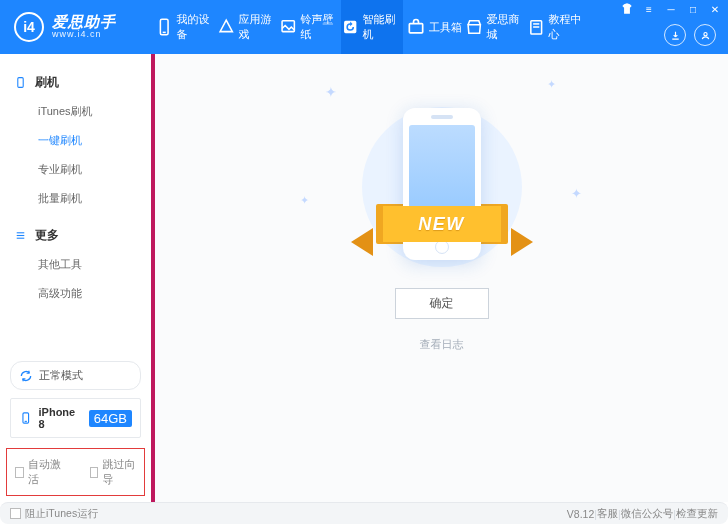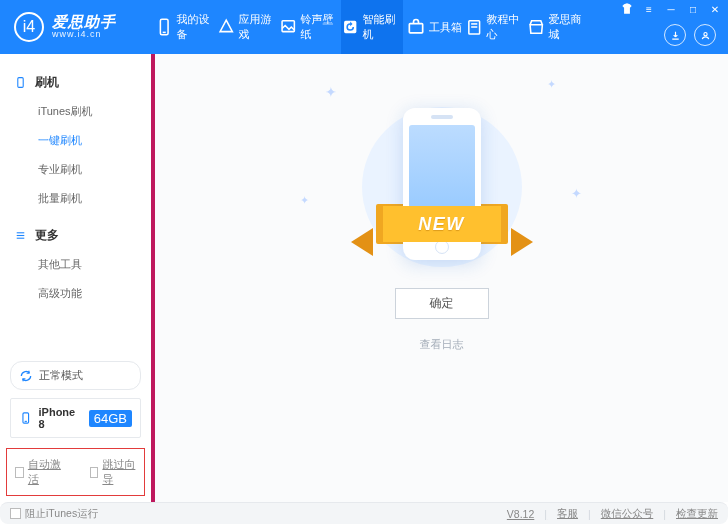--- a/index.html
+++ b/index.html
@@ -1,20 +1,20 @@
 <!DOCTYPE html>
 <html><head>
 <meta charset="utf-8">
 <style>
 * { margin: 0; padding: 0; box-sizing: border-box; font-family: "Microsoft YaHei", "PingFang SC", sans-serif; }
 body { width: 728px; height: 524px; background: #fff; overflow: hidden; }
 
 .titlebar { height: 54px; background: #1e86ff; display: flex; align-items: center; color: #fff; }
 .logo-wrap { width: 155px; display: flex; align-items: center; padding-left: 14px; gap: 8px; }
-.logo-circle { width: 30px; height: 30px; border-radius: 50%; border: 2px solid #fff; display: flex; align-items: center; justify-content: center; font-size: 16px; font-weight: normal; }
+.logo-circle { width: 30px; height: 30px; border-radius: 50%; border: 2px solid #fff; display: flex; align-items: center; justify-content: center; font-size: 14px; font-weight: bold; }
 .logo-txt { display: flex; flex-direction: column; line-height: 1.05; }
 .logo-txt .t1 { font-size: 15px; font-weight: bold; letter-spacing: 1px; font-style: italic; }
 .logo-txt .t2 { font-size: 9px; letter-spacing: 1px; opacity: .9; }
 
 .navs { display: flex; flex: 1; height: 100%; }
 .nav { width: 62px; display: flex; align-items: center; justify-content: center; gap: 3px; font-size: 11px; cursor: pointer; }
 .nav.active { background: #0e73ee; }
 .nav svg { width: 20px; height: 20px; }
 
 .winctrls { position: absolute; top: 2px; right: 6px; display: flex; gap: 8px; color: #fff; }
@@ -35,21 +35,21 @@
 .item.active { color: #1e86ff; }
 
 .modebox { margin: 0 10px 8px; border: 1px solid #e6e9ed; border-radius: 12px; padding: 6px 8px; display: flex; align-items: center; gap: 6px; font-size: 11px; color: #555; }
 .modebox svg { width: 14px; height: 14px; }
 
 .devbox { margin: 0 10px 10px; border: 1px solid #e6e9ed; border-radius: 2px; padding: 7px 8px; display: flex; align-items: center; gap: 6px; font-size: 11px; }
 .devbox svg { width: 14px; height: 14px; }
 .devbox .name { font-weight: bold; color: #333; }
 .badge { background: #1e86ff; color: #fff; font-size: 13px; padding: 1px 5px; border-radius: 2px; }
 
-.redbox { margin: 0 6px 6px; border: 1.5px solid #e23b3b; padding: 8px 8px; display: flex; gap: 28px; font-size: 11px; color: #888; text-decoration: underline; }
+.redbox { margin: 0 6px 6px; border: 1.5px solid #e23b3b; padding: 8px 8px; display: flex; gap: 28px; font-size: 11px; color: #888; }
 .ck { display: flex; align-items: center; gap: 4px; }
 .ckbox { width: 11px; height: 11px; border: 1px solid #bbb; background: #fff; }
 
 .main { flex: 1; background: #fafbfc; display: flex; flex-direction: column; align-items: center; padding-top: 48px; position: relative; }
 .spark { position: absolute; font-style: normal; color: #c4d9ff; font-size: 14px; }
 
 .phone-wrap { position: relative; width: 170px; height: 170px; }
 .phone-bg { position: absolute; left: 50%; top: 50%; transform: translate(-50%,-50%); width: 160px; height: 160px; border-radius: 50%; background: #eaf3ff; }
 .phone { position: absolute; left: 50%; top: 50%; transform: translate(-50%,-52%); width: 78px; height: 152px; background: #fff; border-radius: 12px; box-shadow: 0 4px 18px rgba(30,100,200,.18); display: flex; flex-direction: column; align-items: center; }
 .phone .notch { width: 22px; height: 4px; background: #d6e3f5; border-radius: 3px; margin-top: 7px; }
@@ -60,21 +60,21 @@
 .ribbon-tail-l { left: -6px; border-right: 22px solid #e39115; }
 .ribbon-tail-r { right: -6px; border-left: 22px solid #e39115; }
 .ribbon { position: absolute; left: 50%; transform: translateX(-50%); bottom: 30px; width: 118px; height: 36px; background: #ffc02e; display: flex; align-items: center; justify-content: center; color: #fff; font-weight: 900; font-size: 18px; letter-spacing: 1.5px; font-style: italic; text-shadow: 0 1px 1px rgba(170,100,0,.4); }
 
 .msg { margin-top: 26px; font-size: 15px; color: #333; letter-spacing: 1px; }
 .okbtn { margin-top: 16px; padding: 6px 34px; background: #fff; border: 1px solid #ccd3db; font-size: 12px; color: #555; cursor: pointer; }
 .loglink { margin-top: 18px; font-size: 11px; color: #a4adb8; cursor: pointer; }
 
 .footer { height: 22px; background: #f3f5f7; border-top: 1px solid #e6e9ed; display: flex; align-items: center; font-size: 10.5px; color: #888; padding: 0 10px; border-radius: 8px; }
 .footer .ck { color: #888; }
-.footer .right { margin-left: auto; display: flex; align-items: center; gap: 10px; text-decoration: underline; }
+.footer .right { margin-left: auto; display: flex; align-items: center; gap: 0; }
 .sep { color: #d3d8de; }
 .flink { cursor: pointer; }
 </style>
 </head>
 <body>
 
 <div class="titlebar">
   <div class="logo-wrap">
     <div class="logo-circle">i4</div>
     <div class="logo-txt">
@@ -112,32 +112,32 @@
     </div>
     <div class="nav">
       <svg viewBox="0 0 24 24" fill="none" stroke="#fff" stroke-width="2">
           <rect x="4" y="8" width="16" height="11" rx="1"></rect>
           <path d="M9 8V6a3 3 0 0 1 6 0v2"></path>
         </svg>
       <span>工具箱</span>
     </div>
     <div class="nav">
       <svg viewBox="0 0 24 24" fill="none" stroke="#fff" stroke-width="2">
+          <path d="M4 9h16l-1 11H5z"></path>
+          <path d="M4 9l2-5h12l2 5"></path>
+        </svg>
+      <span>爱思商城</span>
+    </div>
+    <div class="nav">
+      <svg viewBox="0 0 24 24" fill="none" stroke="#fff" stroke-width="2">
           <rect x="5" y="4" width="14" height="17" rx="1"></rect>
           <line x1="8" y1="8" x2="16" y2="8"></line>
           <line x1="8" y1="12" x2="16" y2="12"></line>
         </svg>
       <span>教程中心</span>
-    </div>
-    <div class="nav">
-      <svg viewBox="0 0 24 24" fill="none" stroke="#fff" stroke-width="2">
-          <path d="M4 9h16l-1 11H5z"></path>
-          <path d="M4 9l2-5h12l2 5"></path>
-        </svg>
-      <span>爱思商城</span>
     </div>
   </div>
   <div class="winctrls">
     <span>
         <svg viewBox="0 0 24 24" fill="#fff">
           <path d="M7 4l5-2 5 2 3 3-3 3v10H7V10L4 7z"></path>
         </svg>
       </span>
     <span>≡</span>
     <span>─</span>

